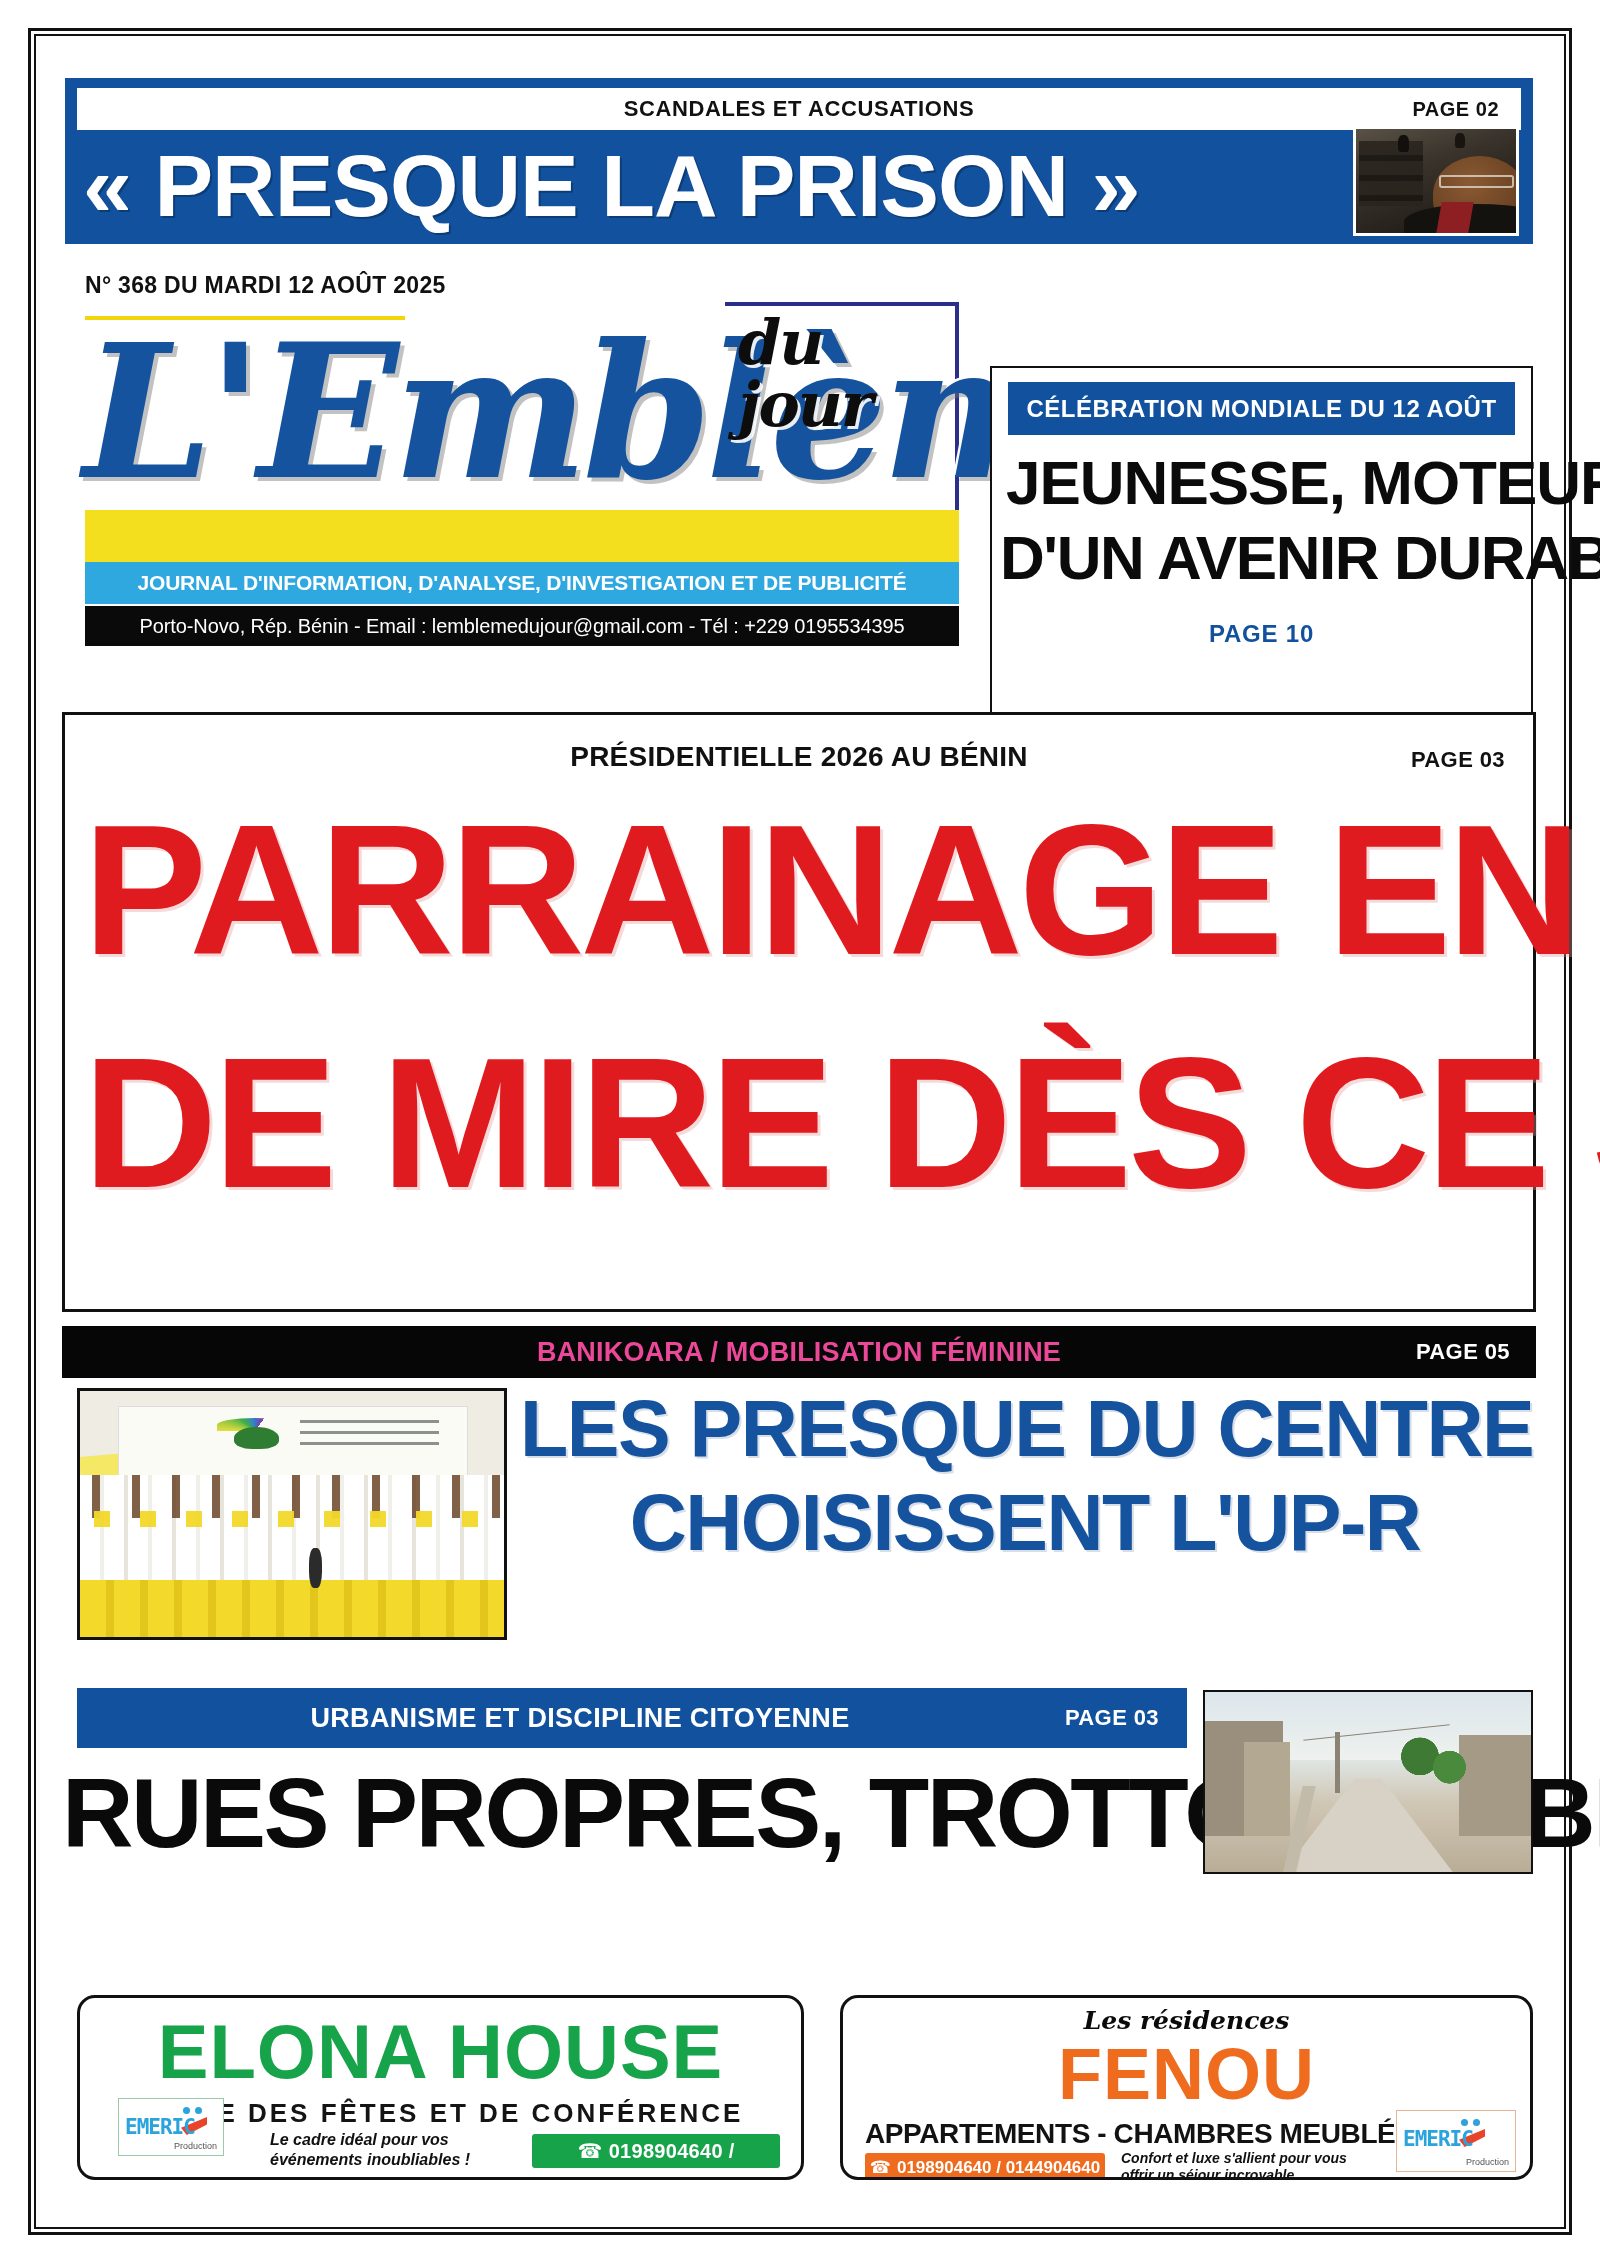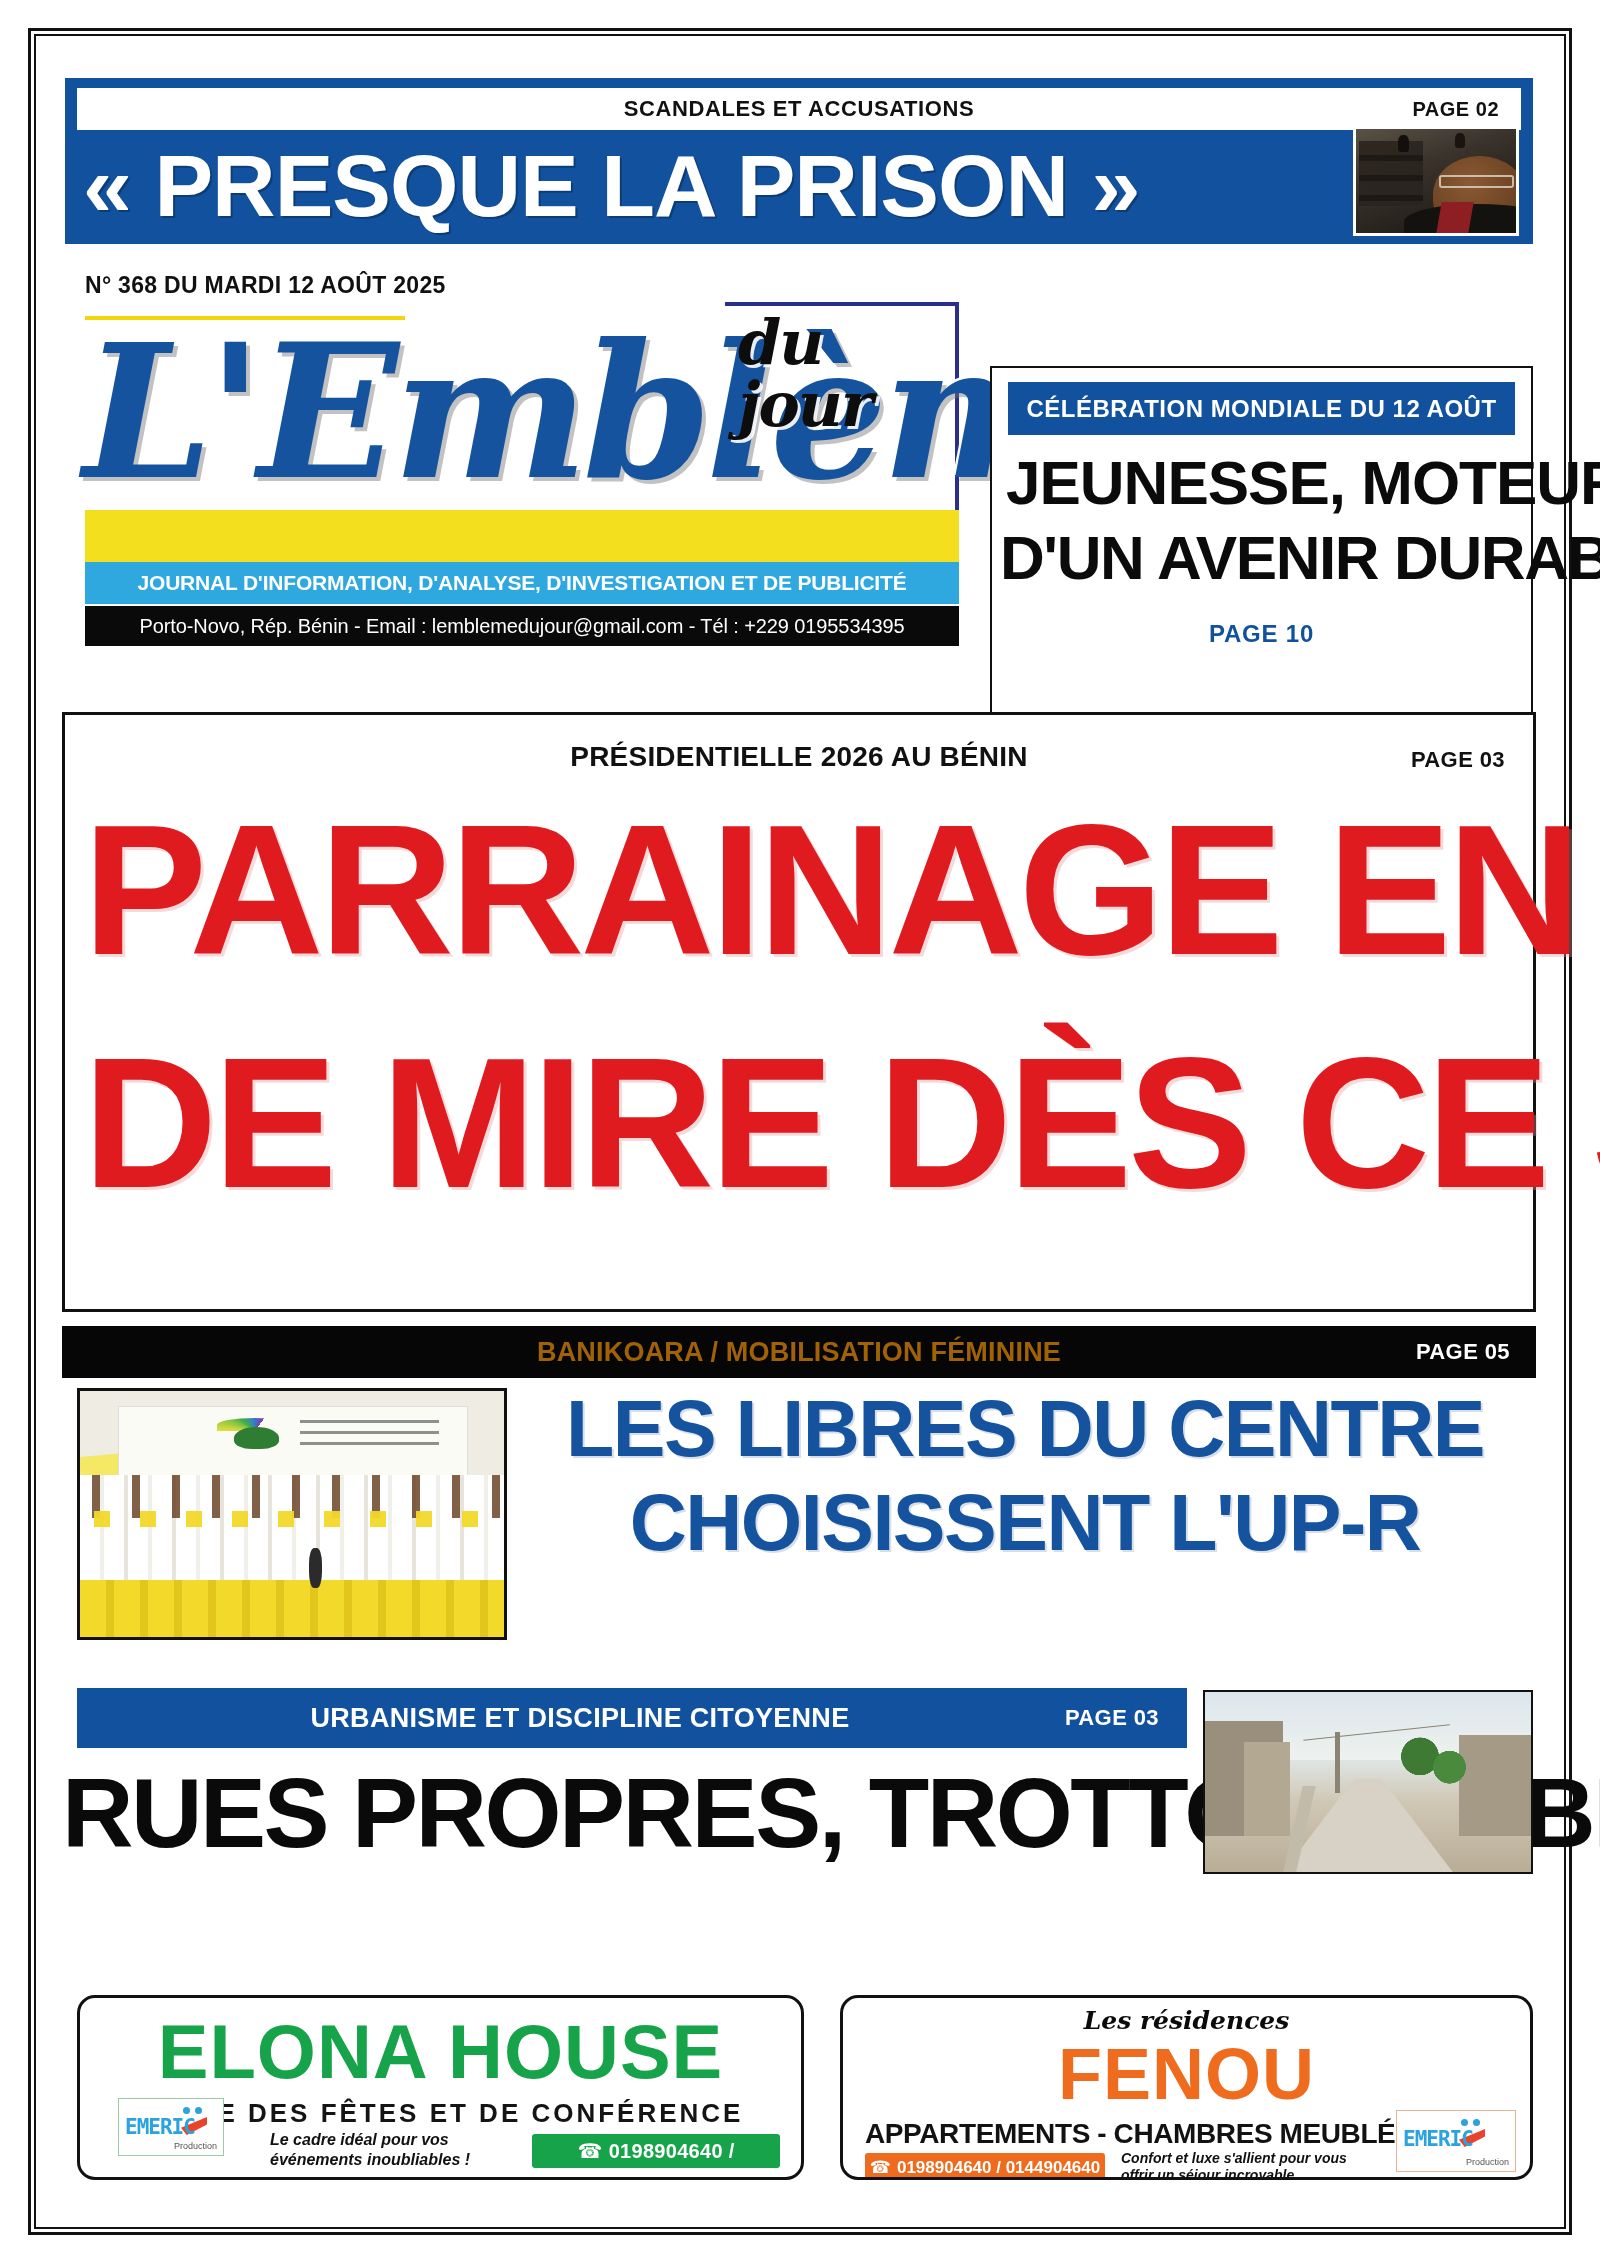--- a/index.html
+++ b/index.html
@@ -69,21 +69,21 @@
   .lead-l1{position:absolute;left:18px;right:18px;top:70px;height:210px;color:#e01b20;font-size:186px;
       font-weight:bold;line-height:210px;text-align:center;letter-spacing:-4px;white-space:nowrap;
       text-shadow:3px 3px 0 rgba(230,150,150,.35);}
   .lead-l2{position:absolute;left:18px;right:18px;top:300px;height:215px;color:#e01b20;font-size:186px;
       font-weight:bold;line-height:215px;text-align:center;letter-spacing:-4px;white-space:nowrap;
       text-shadow:3px 3px 0 rgba(230,150,150,.35);}
 
   
   .bk-kicker{position:absolute;left:62px;top:1326px;width:1474px;height:52px;background:#060606;}
   .bk-kicker .t{position:absolute;left:0;right:0;top:50%;transform:translateY(-50%);text-align:center;
-      color:#a16207;font-size:27px;font-weight:bold;letter-spacing:.2px;}
+      color:#ec4899;font-size:27px;font-weight:bold;letter-spacing:.2px;}
   .bk-kicker .p{position:absolute;right:26px;top:50%;transform:translateY(-50%);color:#fff;font-size:22px;
       font-weight:bold;letter-spacing:.4px;}
   .bk-photo{position:absolute;left:77px;top:1388px;width:430px;height:252px;border:3px solid #111;
       background:#e9e6dd;overflow:hidden;box-sizing:border-box;}
   .bkp-wall{position:absolute;left:0;top:0;right:0;height:52%;background:#efece3;}
   .bkp-banner{position:absolute;left:9%;top:6%;width:82%;height:40%;background:#fbfbf6;border:1px solid #ddd;}
   .bkp-stripe1{position:absolute;left:0;top:46%;width:100%;height:16%;background:#f5e84e;transform:rotate(-4deg);opacity:.9;}
   .bkp-stripe2{position:absolute;left:0;top:24%;width:38%;height:13%;background:#f5e84e;transform:rotate(-5deg);opacity:.85;}
   .bkp-rain{position:absolute;left:28%;top:11%;width:22%;height:14%;
       background:conic-gradient(from 180deg at 50% 100%,#e03a3a 0 12%,#f0a22a 12%,#f3e33a 24%,#3fae48 36%,#2f7fd1 48%,#7a3fa8 60%,transparent 60%);border-radius:50% 50% 0 0;}
@@ -232,21 +232,21 @@
     <div class="bkp-stripe1"></div>
     <div class="bkp-people">
       <div class="bkp-arms"></div>
       <div class="bkp-hats"></div>
     </div>
     <div class="bkp-table">
       <div class="bkp-cloth"></div>
     </div>
     <div class="bkp-mic"></div>
   </div>
-  <div class="bk-h1">LES LIBRES DU CENTRE</div>
+  <div class="bk-h1">LES PRESQUE DU CENTRE</div>
   <div class="bk-h2">CHOISISSENT L'UP-R</div>
 
   <div class="ub-kicker">
     <div class="t">URBANISME ET DISCIPLINE CITOYENNE</div>
     <div class="p">PAGE 03</div>
   </div>
   <div class="ub-head">RUES PROPRES, TROTTOIRS LIBRES</div>
   <div class="ub-photo">
     <div class="ubp-sky"></div>
     <div class="ubp-bldgL"></div>

